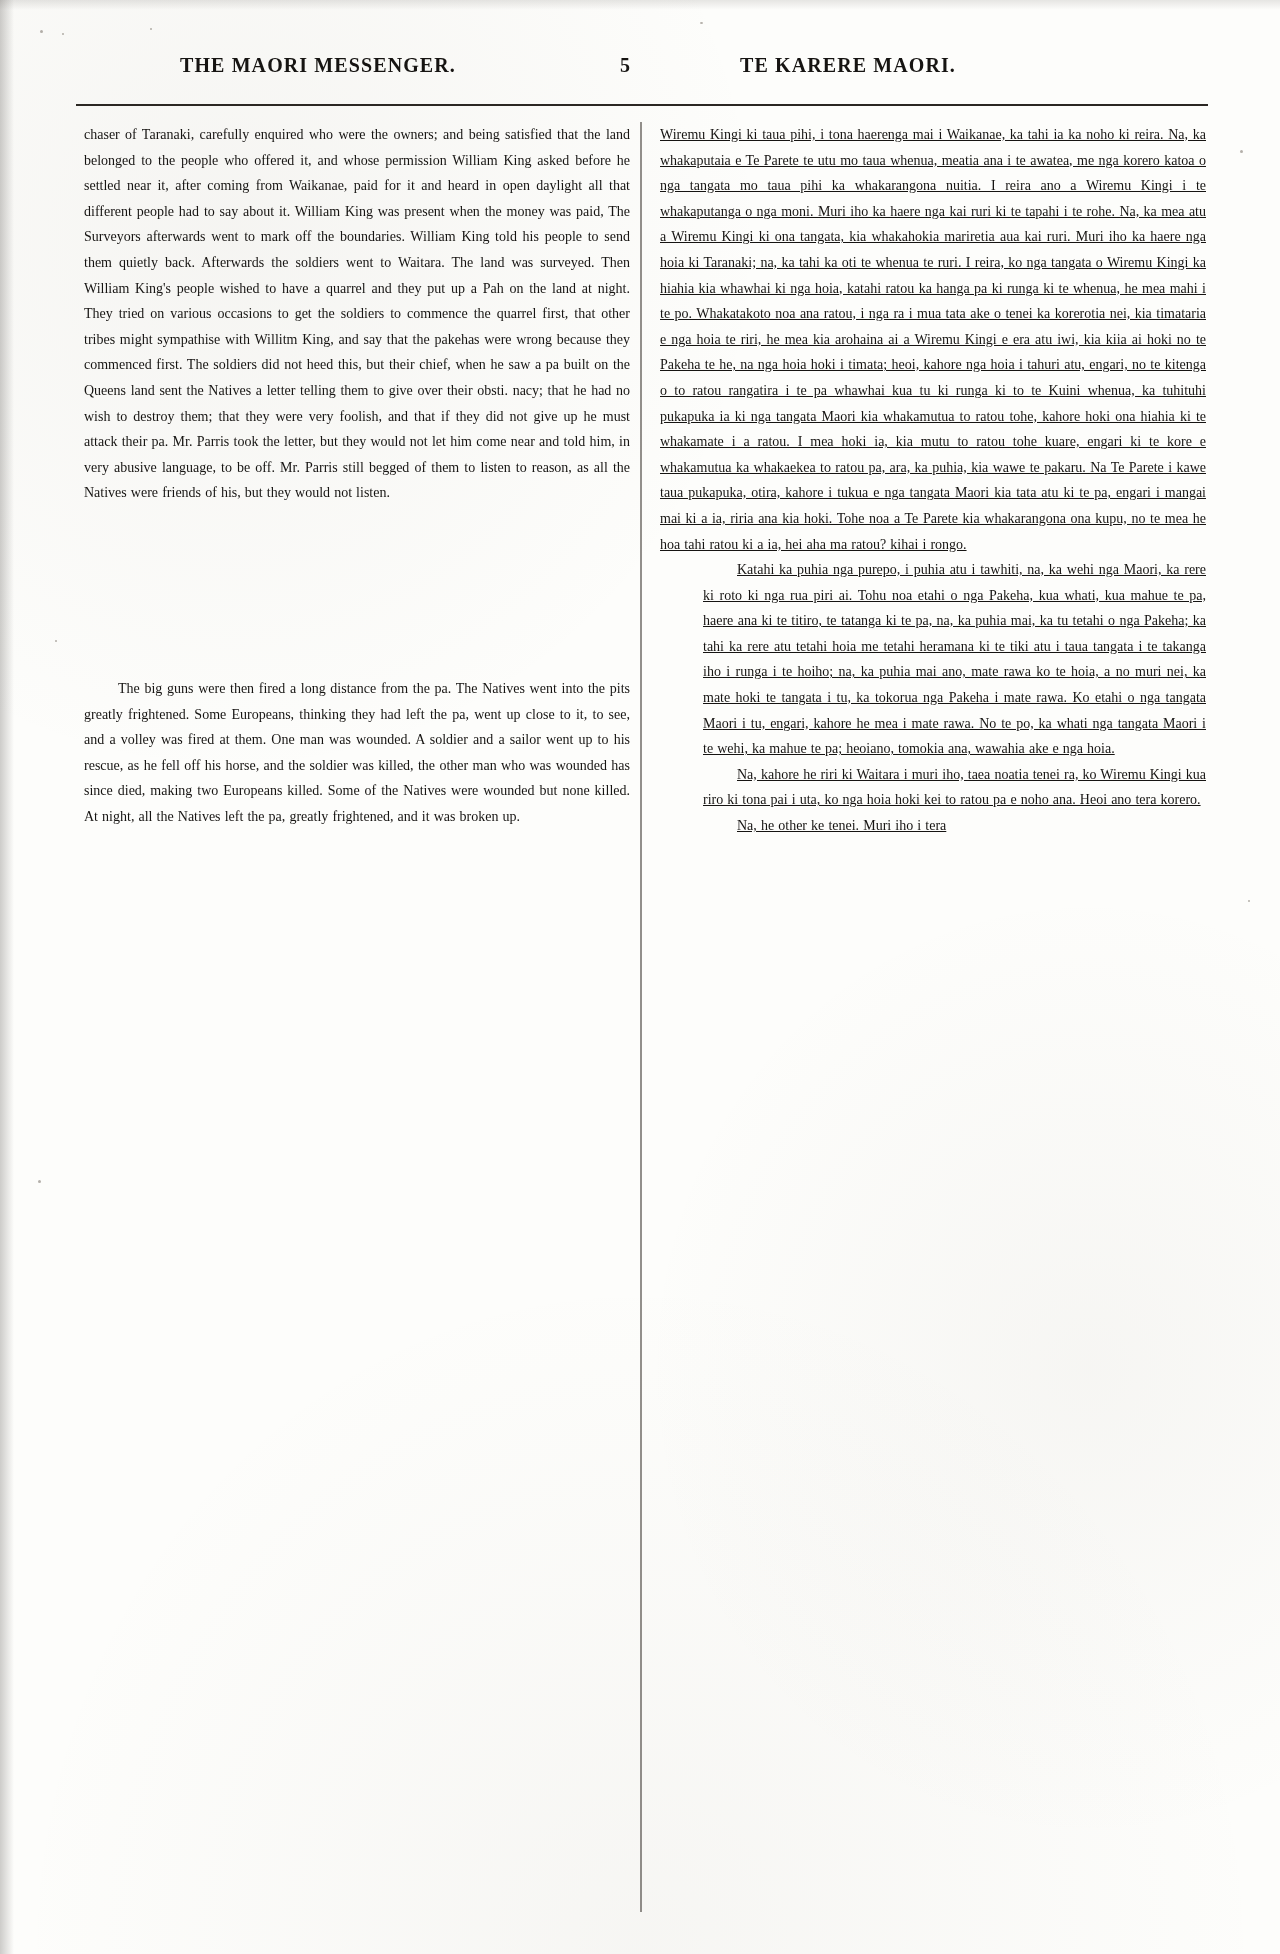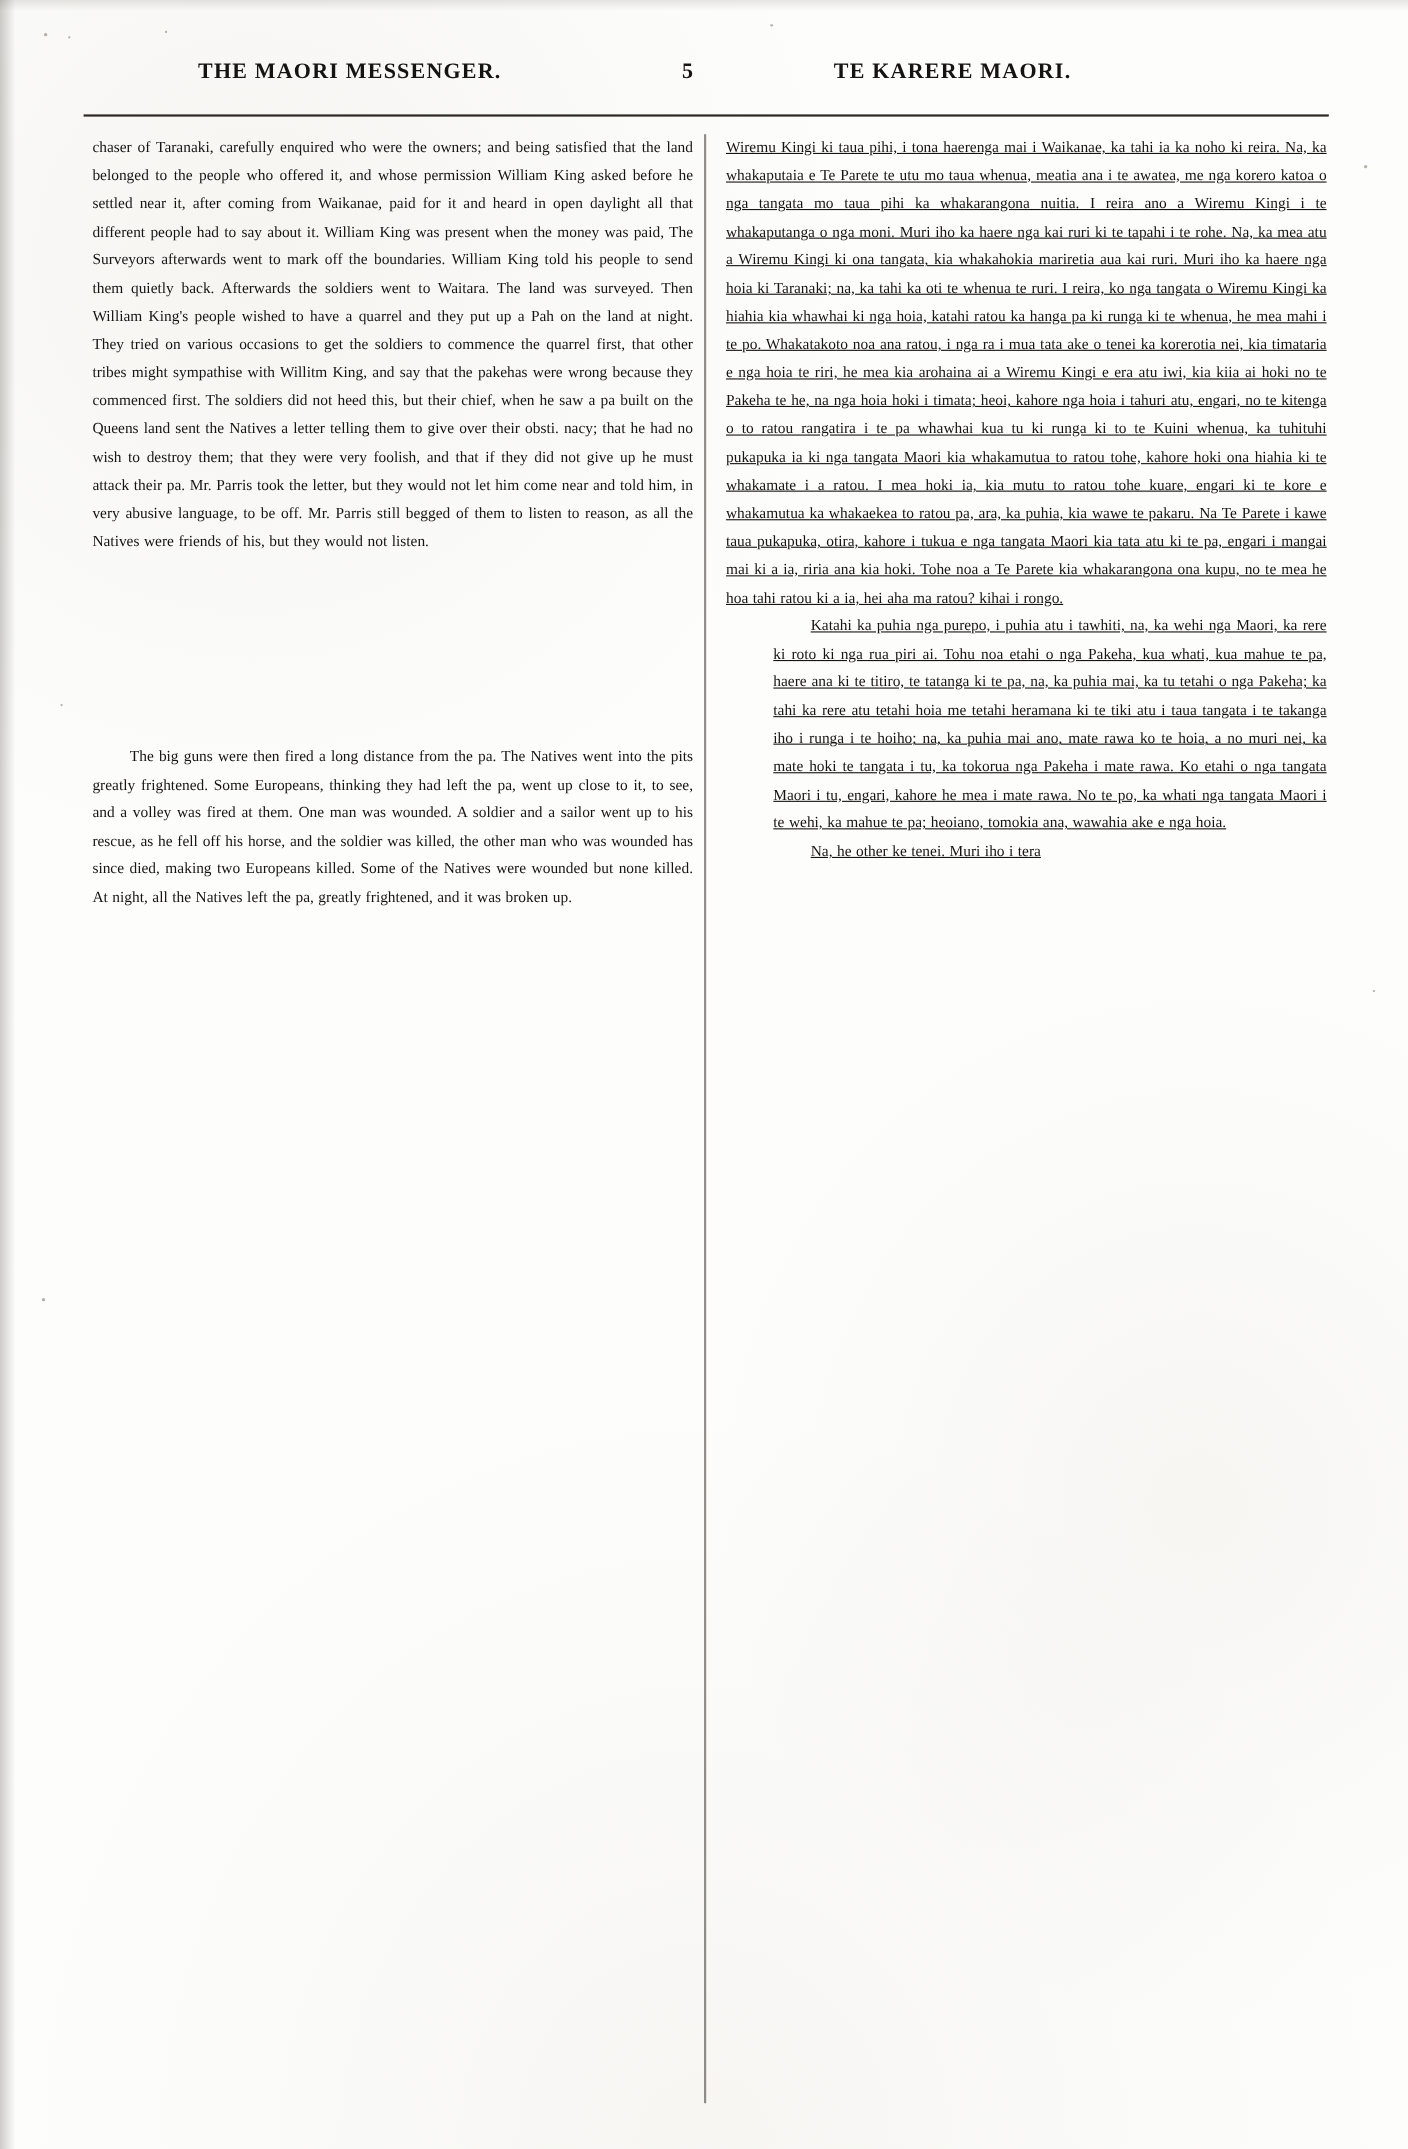--- a/index.html
+++ b/index.html
@@ -72,21 +72,21 @@
     font-weight: 600;
     letter-spacing: 1.1px;
   }
   .mh-page {
     position: absolute;
     left: 520px; top: 0;
     font-weight: 600;
   }
   .mh-right {
     position: absolute;
-    left: 658px; top: 0;
+    left: 640px; top: 0;
     font-variant: small-caps;
     font-weight: 600;
     letter-spacing: 1.1px;
   }
 
   .rule {
     position: absolute;
     left: 76px;
     top: 104px;
     width: 1132px;
@@ -153,20 +153,21 @@
   <div class="col col-left">
     <p class="para">chaser of Taranaki, carefully enquired who were the owners; and being satisfied that the land belonged to the people who offered it, and whose permission William King asked before he settled near it, after coming from Waikanae, paid for it and heard in open daylight all that different people had to say about it. William King was present when the money was paid, The Surveyors afterwards went to mark off the boundaries. William King told his people to send them quietly back. Afterwards the soldiers went to Waitara. The land was surveyed. Then William King's people wished to have a quarrel and they put up a Pah on the land at night. They tried on various occasions to get the soldiers to commence the quarrel first, that other tribes might sympathise with Willitm King, and say that the pakehas were wrong because they commenced first. The soldiers did not heed this, but their chief, when he saw a pa built on the Queens land sent the Natives a letter telling them to give over their obsti. nacy; that he had no wish to destroy them; that they were very foolish, and that if they did not give up he must attack their pa. Mr. Parris took the letter, but they would not let him come near and told him, in very abusive language, to be off. Mr. Parris still begged of them to listen to reason, as all the Natives were friends of his, but they would not listen.</p>
     <div class="gap-lg"></div>
     <p class="para indent">The big guns were then fired a long distance from the pa. The Natives went into the pits greatly frightened. Some Europeans, thinking they had left the pa, went up close to it, to see, and a volley was fired at them. One man was wounded. A soldier and a sailor went up to his rescue, as he fell off his horse, and the soldier was killed, the other man who was wounded has since died, making two Europeans killed. Some of the Natives were wounded but none killed. At night, all the Natives left the pa, greatly frightened, and it was broken up.</p>
     <div class="gap-xl"></div>
   </div>
 
   <div class="col col-right">
     <p class="para">Wiremu Kingi ki taua pihi, i tona haerenga mai i Waikanae, ka tahi ia ka noho ki reira. Na, ka whakaputaia e Te Parete te utu mo taua whenua, meatia ana i te awatea, me nga korero katoa o nga tangata mo taua pihi ka whakarangona nuitia. I reira ano a Wiremu Kingi i te whakaputanga o nga moni. Muri iho ka haere nga kai ruri ki te tapahi i te rohe. Na, ka mea atu a Wiremu Kingi ki ona tangata, kia whakahokia mariretia aua kai ruri. Muri iho ka haere nga hoia ki Taranaki; na, ka tahi ka oti te whenua te ruri. I reira, ko nga tangata o Wiremu Kingi ka hiahia kia whawhai ki nga hoia, katahi ratou ka hanga pa ki runga ki te whenua, he mea mahi i te po. Whakatakoto noa ana ratou, i nga ra i mua tata ake o tenei ka korerotia nei, kia timataria e nga hoia te riri, he mea kia arohaina ai a Wiremu Kingi e era atu iwi, kia kiia ai hoki no te Pakeha te he, na nga hoia hoki i timata; heoi, kahore nga hoia i tahuri atu, engari, no te kitenga o to ratou rangatira i te pa whawhai kua tu ki runga ki to te Kuini whenua, ka tuhituhi pukapuka ia ki nga tangata Maori kia whakamutua to ratou tohe, kahore hoki ona hiahia ki te whakamate i a ratou. I mea hoki ia, kia mutu to ratou tohe kuare, engari ki te kore e whakamutua ka whakaekea to ratou pa, ara, ka puhia, kia wawe te pakaru. Na Te Parete i kawe taua pukapuka, otira, kahore i tukua e nga tangata Maori kia tata atu ki te pa, engari i mangai mai ki a ia, riria ana kia hoki. Tohe noa a Te Parete kia whakarangona ona kupu, no te mea he hoa tahi ratou ki a ia, hei aha ma ratou? kihai i rongo.</p>
     <p class="para indent">Katahi ka puhia nga purepo, i puhia atu i tawhiti, na, ka wehi nga Maori, ka rere ki roto ki nga rua piri ai. Tohu noa etahi o nga Pakeha, kua whati, kua mahue te pa, haere ana ki te titiro, te tatanga ki te pa, na, ka puhia mai, ka tu tetahi o nga Pakeha; ka tahi ka rere atu tetahi hoia me tetahi heramana ki te tiki atu i taua tangata i te takanga iho i runga i te hoiho; na, ka puhia mai ano, mate rawa ko te hoia, a no muri nei, ka mate hoki te tangata i tu, ka tokorua nga Pakeha i mate rawa. Ko etahi o nga tangata Maori i tu, engari, kahore he mea i mate rawa. No te po, ka whati nga tangata Maori i te wehi, ka mahue te pa; heoiano, tomokia ana, wawahia ake e nga hoia.</p>
+    <p class="para indent">Na, kahore he riri ki Waitara i muri iho, taea noatia tenei ra, ko Wiremu Kingi kua riro ki tona pai i uta, ko nga hoia hoki kei to ratou pa e noho ana. Heoi ano tera korero.</p>
     <p class="para indent">Na, he other ke tenei. Muri iho i tera</p>
   </div>
 
   <div class="speck" style="left:40px; top:30px; width:3px; height:3px;"></div>
   <div class="speck" style="left:62px; top:33px; width:2px; height:2px;"></div>
   <div class="speck" style="left:150px; top:28px; width:2px; height:2px;"></div>
   <div class="speck" style="left:700px; top:22px; width:3px; height:2px;"></div>
   <div class="speck" style="left:1240px; top:150px; width:3px; height:3px;"></div>
   <div class="speck" style="left:38px; top:1180px; width:3px; height:3px;"></div>
   <div class="speck" style="left:55px; top:640px; width:2px; height:2px;"></div>

